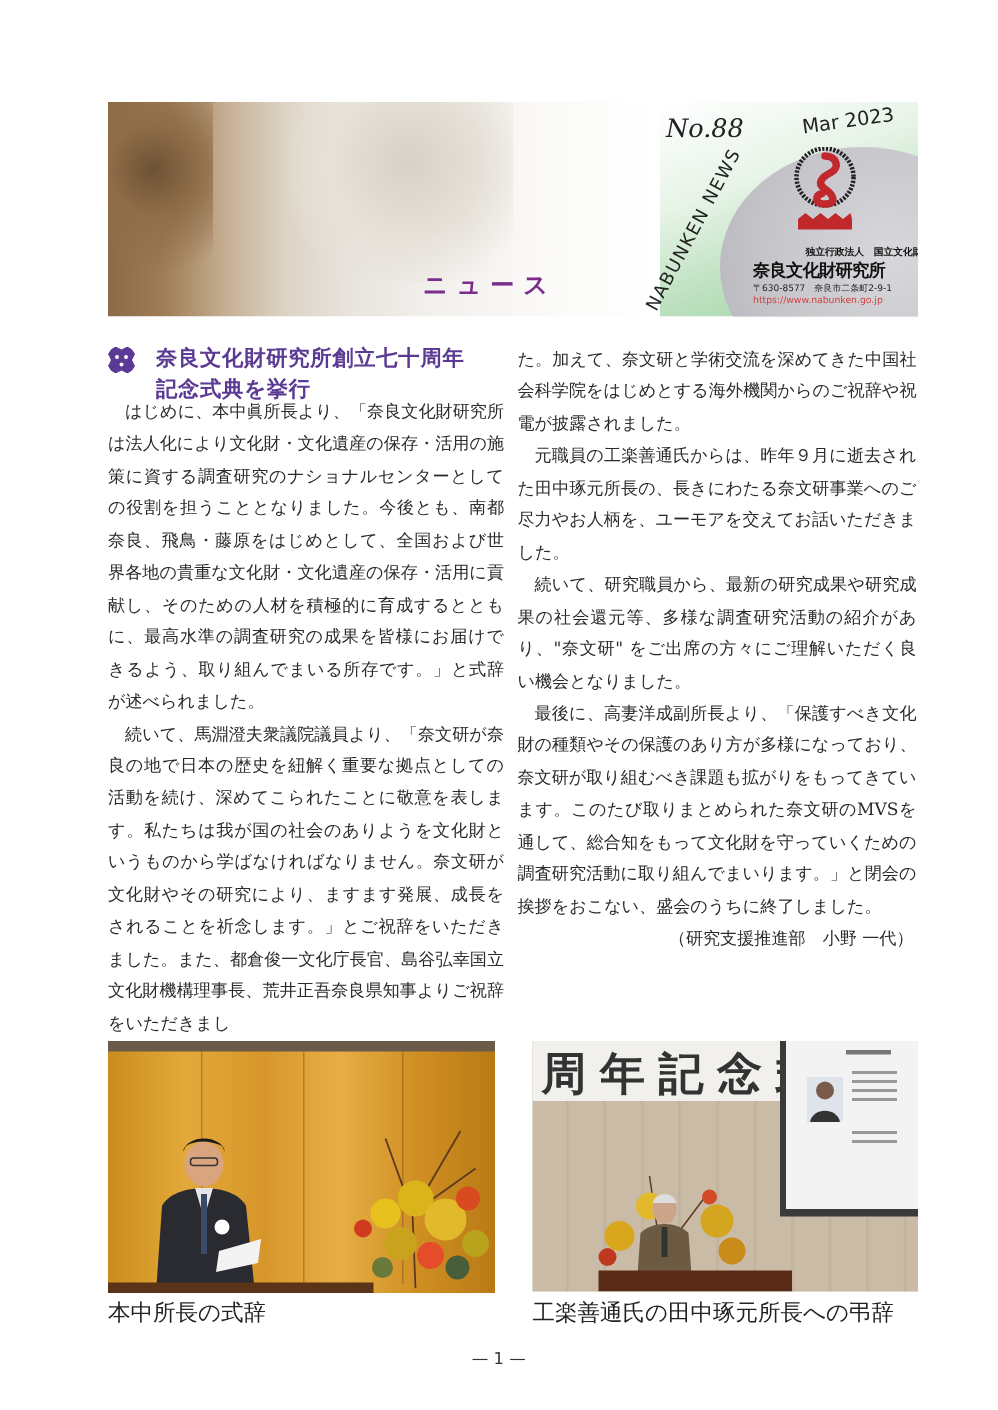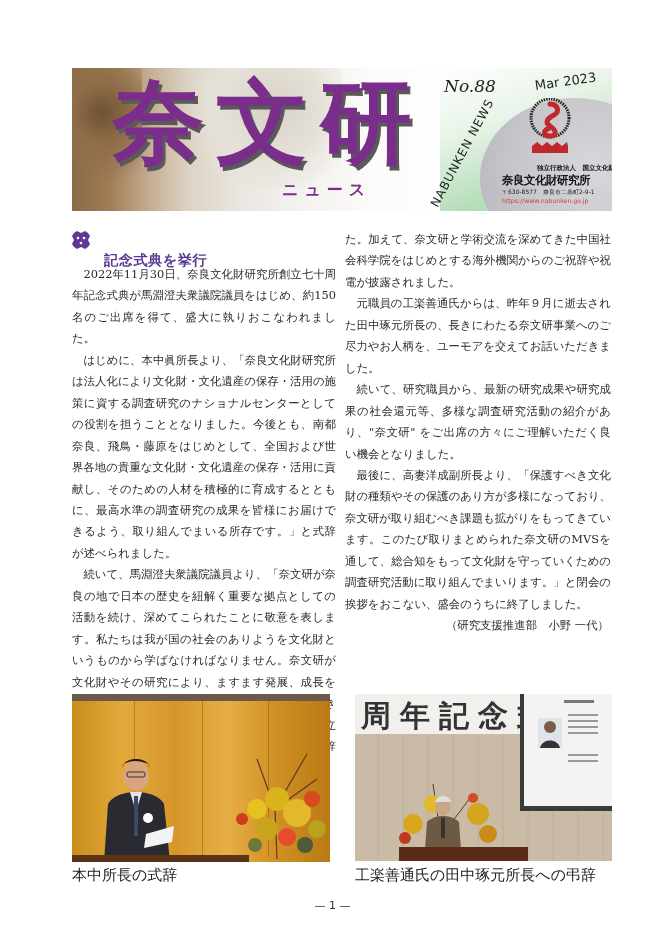--- a/index.html
+++ b/index.html
@@ -82,21 +82,20 @@
   .page-number { position: absolute; left: 0; width: 665px; top: 899px; text-align: center;
     font-family: "DejaVu Sans", sans-serif; font-size: 11px; color: #333; }
 </style>
 </head>
 <body>
 
 <div class="masthead">
   <div class="mast-left">
     <div class="relief1"></div>
     <div class="relief2"></div>
-    <div class="title-kanji">奈文研</div>
     <div class="title-sub">ニュース</div>
   </div>
   <div class="mast-right">
     <div class="disc"></div>
     <div class="issue-no">No.88</div>
     <div class="issue-date">Mar 2023</div>
     <div class="nabunken-news">NABUNKEN NEWS</div>
     <svg class="logo" viewBox="0 0 44 62">
       <circle cx="22" cy="20" r="19" fill="none" stroke="#222" stroke-width="3" stroke-dasharray="1.5 1"></circle>
       <path d="M22 6 C30 6 32 14 26 17 C20 20 16 24 22 28 C28 32 30 38 22 38 C15 38 15 32 20 31" fill="none" stroke="#c0282c" stroke-width="5" stroke-linecap="round"></path>
@@ -110,27 +109,26 @@
 </div>
 
 <div class="headline-wrap">
   <svg class="headline-icon" viewBox="0 0 18 18">
     <path d="M2 2 L5 0 L9 2 L13 0 L16 2 L18 5 L16 9 L18 13 L16 16 L13 18 L9 16 L5 18 L2 16 L0 13 L2 9 L0 5 Z" fill="#5b3a94"></path>
     <circle cx="6" cy="7" r="1.3" fill="#fff"></circle>
       <circle cx="12" cy="7" r="1.3" fill="#fff"></circle>
     <circle cx="9" cy="12" r="1.3" fill="#fff"></circle>
   </svg>
   <h1 class="headline">
-    <br>
+    <span>奈良文化財研究所創立七十周年</span><br>
     <span>記念式典を挙行</span>
   </h1>
 </div>
 
 <div class="col col-left">
-  <p>2022年11月30日、奈良文化財研究所創立七十周年記念式典が馬淵澄夫衆議院議員をはじめ、約150名のご出席を得て、盛大に執りおこなわれました。</p>
   <p>はじめに、本中眞所長より、「奈良文化財研究所は法人化により文化財・文化遺産の保存・活用の施策に資する調査研究のナショナルセンターとしての役割を担うこととなりました。今後とも、南都奈良、飛鳥・藤原をはじめとして、全国および世界各地の貴重な文化財・文化遺産の保存・活用に貢献し、そのための人材を積極的に育成するとともに、最高水準の調査研究の成果を皆様にお届けできるよう、取り組んでまいる所存です。」と式辞が述べられました。</p>
   <p>続いて、馬淵澄夫衆議院議員より、「奈文研が奈良の地で日本の歴史を紐解く重要な拠点としての活動を続け、深めてこられたことに敬意を表します。私たちは我が国の社会のありようを文化財というものから学ばなければなりません。奈文研が文化財やその研究により、ますます発展、成長をされることを祈念します。」とご祝辞をいただきました。また、都倉俊一文化庁長官、島谷弘幸国立文化財機構理事長、荒井正吾奈良県知事よりご祝辞をいただきまし</p>
 </div>
 
 <div class="col col-right">
   <p class="cont">た。加えて、奈文研と学術交流を深めてきた中国社会科学院をはじめとする海外機関からのご祝辞や祝電が披露されました。</p>
   <p>元職員の工楽善通氏からは、昨年９月に逝去された田中琢元所長の、長きにわたる奈文研事業へのご尽力やお人柄を、ユーモアを交えてお話いただきました。</p>
   <p>続いて、研究職員から、最新の研究成果や研究成果の社会還元等、多様な調査研究活動の紹介があり、"奈文研" をご出席の方々にご理解いただく良い機会となりました。</p>
   <p>最後に、高妻洋成副所長より、「保護すべき文化財の種類やその保護のあり方が多様になっており、奈文研が取り組むべき課題も拡がりをもってきています。このたび取りまとめられた奈文研のMVSを通して、総合知をもって文化財を守っていくための調査研究活動に取り組んでまいります。」と閉会の挨拶をおこない、盛会のうちに終了しました。</p>
   <p class="signature">（研究支援推進部　小野 一代）</p>

